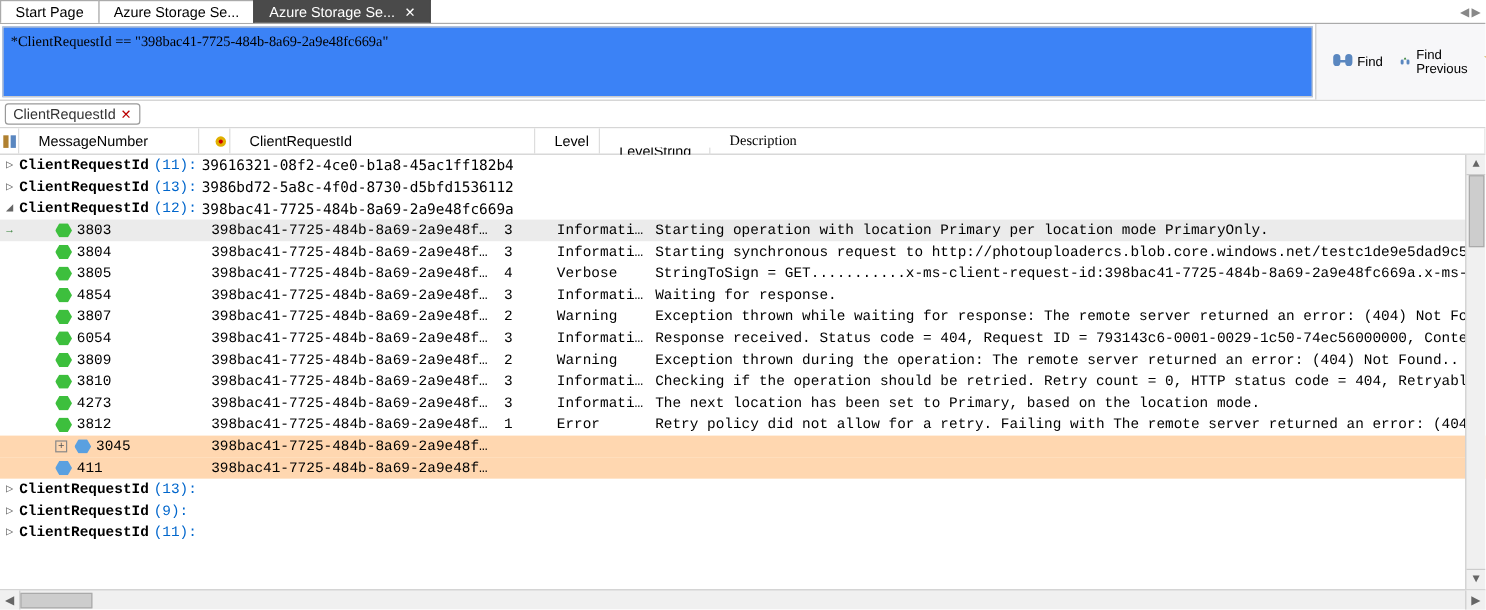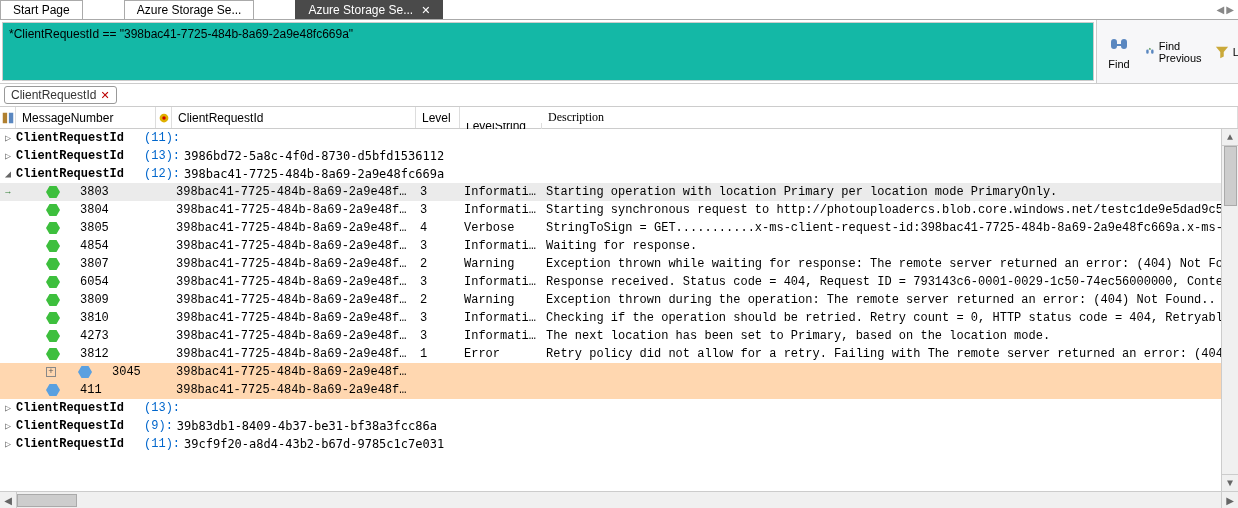--- a/index.html
+++ b/index.html
@@ -50,37 +50,37 @@
     
     .query-area {
       display: flex;
       border-bottom: 1px solid #ccc;
       height: 64px;
     }
     .query-input {
       flex: 1;
       padding: 4px 6px;
       font-size: 12px;
-      font-family: Liberation Sans, sans-serif;
+      font-family: Liberation Serif, serif;
       border: 1px solid #ccc;
       margin: 2px;
-      background: #14b8a6;
+      background: #3b82f6;
       overflow: hidden;
     }
     .toolbar {
       width: 142px;
       display: flex;
       align-items: center;
       border-left: 1px solid #ccc;
       background: #f7f7f9;
       padding: 2px 4px;
     }
     .find-block {
       display: flex;
-      flex-direction: column;
+      flex-direction: row;
       align-items: center;
       justify-content: center;
       padding: 2px 6px;
       cursor: pointer;
     }
     .find-block svg { width: 24px; height: 24px; }
     .find-block span { font-size: 11px; }
     .toolbar-col {
       display: flex;
       flex-direction: row;
@@ -114,20 +114,21 @@
       cursor: pointer;
     }
     .filter-chip .fx { color: #b00; margin-left: 4px; font-size: 11px; }
     
     .grid-header {
       display: flex;
       border-bottom: 1px solid #ccc;
       height: 22px;
       align-items: stretch;
       background: #fff;
+      gap: 10px;
     }
     .gh-cell {
       border-right: 1px solid #ddd;
       padding: 3px 6px;
       font-size: 12px;
       display: flex;
       align-items: center;
       overflow: hidden;
       white-space: nowrap;
     }
@@ -163,31 +164,31 @@
       color: #666;
       font-size: 10px;
       cursor: pointer;
     }
     .group-row .gl {
       font-weight: bold;
       color: #000;
     }
     .group-row .gc {
       color: #0066cc;
-      margin-left: 20px;
+      margin-left: 4px;
     }
     .group-row .gv {
       font-family: Consolas, monospace;
       margin-left: 4px;
     }
     .data-row.selected { background: #ebebeb; }
     .data-row.highlight { background: #ffd7b0; }
     .cell { overflow: hidden; text-overflow: ellipsis; padding: 0 4px; }
     .c-toggle { width: 16px; text-align: center; color: #666; font-size: 9px; }
-    .c-msg { width: 140px; display: flex; align-items: center; gap: 20px; padding-left: 30px; }
+    .c-msg { width: 140px; display: flex; align-items: center; gap: 4px; padding-left: 30px; }
     .c-diag { width: 16px; }
     .c-crid { width: 244px; }
     .c-level { width: 44px; }
     .c-levelstr { width: 82px; }
     .c-desc { flex: 1; }
     .hex {
       width: 14px; height: 12px;
       display: inline-block;
       flex-shrink: 0;
       background: #3dbf3d;
@@ -239,21 +240,21 @@
       border-bottom: 1px solid #ccc;
     }
     .vscroll .btn:last-child { border-bottom:none; border-top: 1px solid #ccc; }
     .vscroll .track { flex:1; position:relative; }
     .vscroll .thumb { position:absolute; top:0; left:2px; width:13px; height:60px; background:#cdcdcd; border:1px solid #aaa;}
   </style>
 </head>
 <body>
 
 <div class="tabs">
-  <div id="tabs-container" style="display:flex;gap:42px;">
+  <div id="tabs-container" style="display:flex;">
       <div class="tab">
         <span>Start Page</span>
       </div>
       <div class="tab">
         <span>Azure Storage Se...</span>
       </div>
       <div class="tab active">
         <span>Azure Storage Se...</span>
         <span class="x">✕</span>
       </div>
@@ -325,20 +326,21 @@
   <div class="gh-cell col-level">Level</div>
   <div class="gh-cell col-levelstr">LevelString</div>
   <div class="gh-cell col-desc">Description</div>
 </div>
 
 <div class="grid-body" id="grid-body">
   <div class="group-row">
       <span class="tw">▷</span>
       <span class="gl">ClientRequestId</span>
       <span class="gc"> (11):</span>
+      <span class="gv">39616321-08f2-4ce0-b1a8-45ac1ff182b4</span>
     </div>
     <div class="group-row">
       <span class="tw">▷</span>
       <span class="gl">ClientRequestId</span>
       <span class="gc"> (13):</span>
       <span class="gv">3986bd72-5a8c-4f0d-8730-d5bfd1536112</span>
     </div>
     <div class="group-row">
       <span class="tw">◢</span>
       <span class="gl">ClientRequestId</span>
@@ -492,27 +494,25 @@
     </div>
     <div class="group-row">
       <span class="tw">▷</span>
       <span class="gl">ClientRequestId</span>
       <span class="gc"> (13):</span>
     </div>
     <div class="group-row">
       <span class="tw">▷</span>
       <span class="gl">ClientRequestId</span>
       <span class="gc"> (9):</span>
-      <span class="gv">39b83db1-8409-4b37-be31-bf38a3fcc86a</span>
     </div>
     <div class="group-row">
       <span class="tw">▷</span>
       <span class="gl">ClientRequestId</span>
       <span class="gc"> (11):</span>
-      <span class="gv">39cf9f20-a8d4-43b2-b67d-9785c1c7e031</span>
     </div>
     <div class="vscroll">
     <div class="btn">▲</div>
     <div class="track">
         <div class="thumb"></div>
       </div>
     <div class="btn">▼</div>
   </div>
 </div>
 

